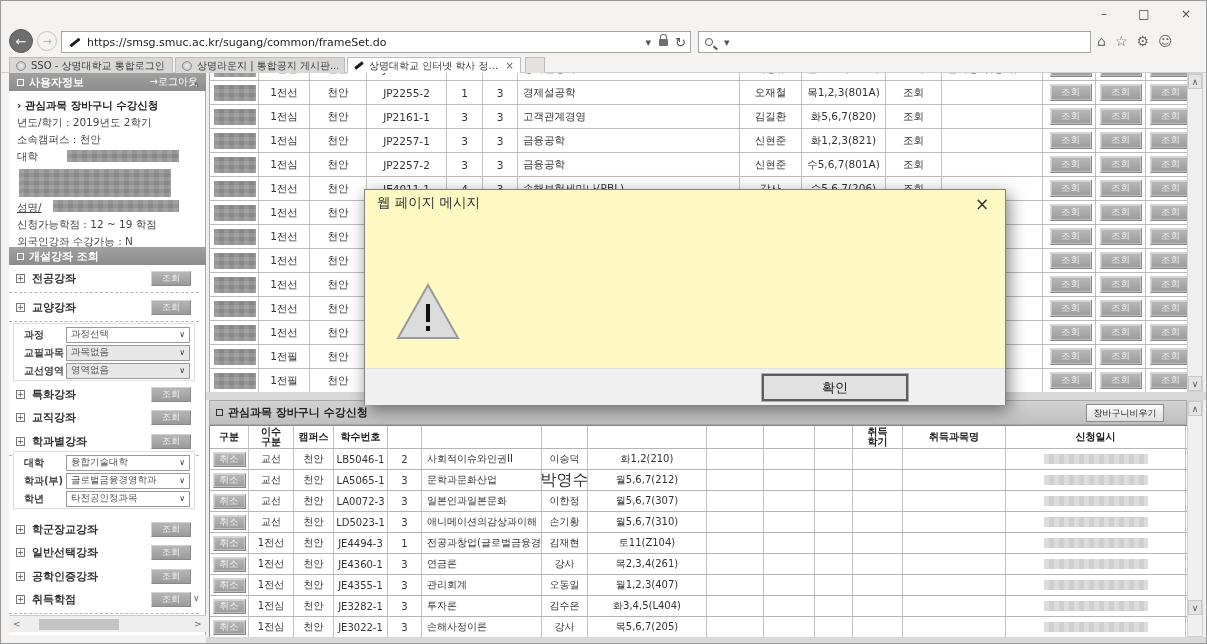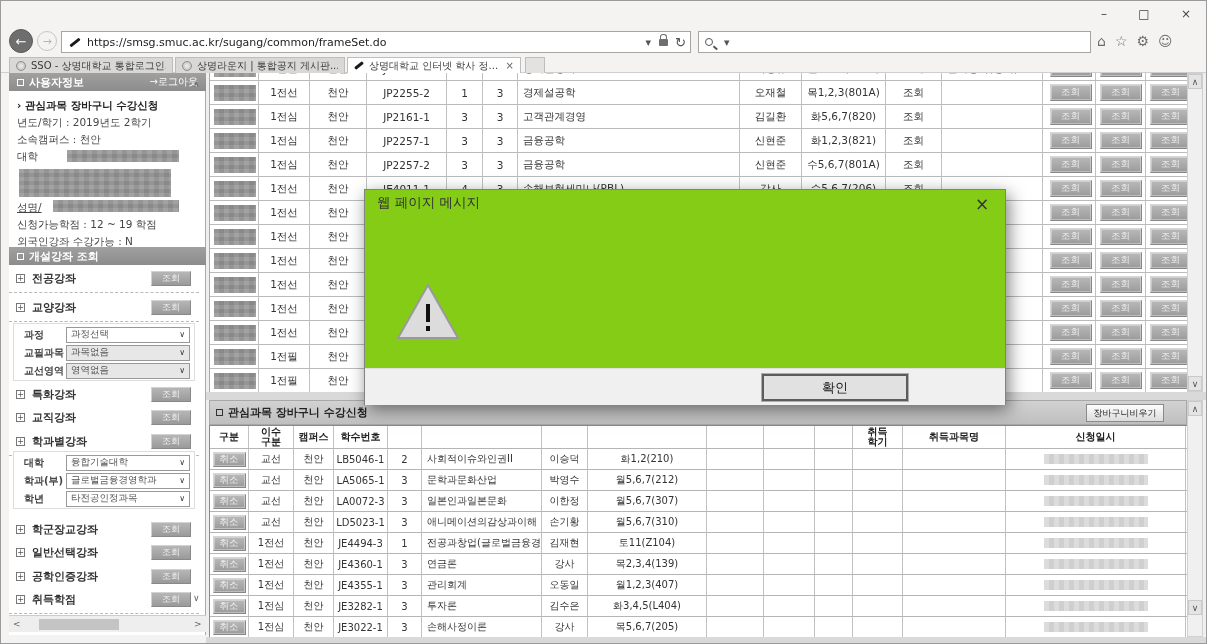--- a/index.html
+++ b/index.html
@@ -63,21 +63,21 @@
   #sepband{left:205px;top:391px;width:1002px;height:8px;background:#d9d9d9;}
   #basketbar{left:208px;top:399px;width:978px;height:25px;background:linear-gradient(#d2d2d2,#bfbfbf);border:1px solid #a8a8a8;display:flex;align-items:center;}
   #basketbar .baricon{border-color:#333;}
   #baskettitle{font-size:11px;font-weight:bold;color:#222;}
   #clearbtn{position:absolute;right:22px;top:3px;width:78px;height:18px;background:linear-gradient(#fdfdfd,#dcdcdc);border:1px solid #8b8b8b;font-size:9px;color:#222;display:flex;align-items:center;justify-content:center;}
   #bottomtable{left:208px;top:424px;width:978px;height:212px;background:#fff;border:1px solid #8a8a8a;}
   .bhead .cell{font-weight:bold;font-size:10px;color:#222;white-space:pre-line;text-align:center;line-height:10px;}
   .brow{position:absolute;left:0;width:978px;background:#fff;border-bottom:1px solid #b5b5b5;}
   #framebottom{left:205px;top:636px;width:1002px;height:8px;background:#d9d9d9;}
   
-  #dialog{left:363px;top:188px;width:642px;height:216px;background:#84cc16;border:1px solid #828282;box-shadow:3px 5px 16px rgba(0,0,0,.5);z-index:60;}
+  #dialog{left:363px;top:188px;width:642px;height:216px;background:#fef9c3;border:1px solid #828282;box-shadow:3px 5px 16px rgba(0,0,0,.5);z-index:60;}
   #dlgtitle{position:absolute;left:0;top:0;width:100%;height:26px;display:flex;align-items:center;padding:0 12px;font-size:13.5px;color:#333;}
   #dlgclose{position:absolute;right:12px;top:4px;font-size:17px;color:#333;width:22px;text-align:center;}
   #dlgmsg{position:absolute;left:113px;top:112px;font-size:18.5px;color:#222;white-space:nowrap;}
   #dlgfooter{position:absolute;left:0;top:178px;width:640px;height:37px;background:#f0f0f0;border-top:1px solid #dfdfdf;}
   #okbtn{position:absolute;left:397px;top:5px;width:146px;height:27px;background:#e1e1e1;border:2px solid #5c5c5c;outline:1px solid #adadad;font-size:13px;color:#111;display:flex;align-items:center;justify-content:center;}
   #warnicon{position:absolute;left:30px;top:92px;}
 </style>
 </head>
 <body>
 
@@ -646,21 +646,21 @@
       </div>
       <div class="brow" style="top: 44px; height: 21px;">
         <div class="cell" style="left: 0px; width: 39px; font-size: 10px;">
           <div class="gbtn" style="width: 33px; height: 15px;">취소</div>
         </div>
         <div class="cell" style="left: 39px; width: 45px; font-size: 10px;">교선</div>
         <div class="cell" style="left: 84px; width: 40px; font-size: 10px;">천안</div>
         <div class="cell" style="left: 124px; width: 54px; font-size: 10px;">LA5065-1</div>
         <div class="cell" style="left: 178px; width: 34px; font-size: 10px;">3</div>
         <div class="cell left" style="left: 212px; width: 120px; font-size: 10px;">문학과문화산업</div>
-        <div class="cell" style="left: 332px; width: 46px; font-size: 10px;">박영수</div>
+        <div class="cell" style="left: 332px; width: 46px; font-size: 16px;">박영수</div>
         <div class="cell" style="left: 378px; width: 119px; font-size: 10px;">월5,6,7(212)</div>
         <div class="cell" style="left: 497px; width: 57px; font-size: 10px;"></div>
         <div class="cell" style="left: 554px; width: 51px; font-size: 10px;"></div>
         <div class="cell" style="left: 605px; width: 38px; font-size: 10px;"></div>
         <div class="cell" style="left: 643px; width: 50px; font-size: 10px;"></div>
         <div class="cell" style="left: 693px; width: 103px; font-size: 10px;"></div>
         <div class="cell" style="left: 796px; width: 180px; font-size: 10px;">
           <div class="censor-light" style="width: 104px; height: 10px;"></div>
         </div>
       </div>
@@ -727,21 +727,21 @@
       <div class="brow" style="top: 128px; height: 21px;">
         <div class="cell" style="left: 0px; width: 39px; font-size: 10px;">
           <div class="gbtn" style="width: 33px; height: 15px;">취소</div>
         </div>
         <div class="cell" style="left: 39px; width: 45px; font-size: 10px;">1전선</div>
         <div class="cell" style="left: 84px; width: 40px; font-size: 10px;">천안</div>
         <div class="cell" style="left: 124px; width: 54px; font-size: 10px;">JE4360-1</div>
         <div class="cell" style="left: 178px; width: 34px; font-size: 10px;">3</div>
         <div class="cell left" style="left: 212px; width: 120px; font-size: 10px;">연금론</div>
         <div class="cell" style="left: 332px; width: 46px; font-size: 10px;">강사</div>
-        <div class="cell" style="left: 378px; width: 119px; font-size: 10px;">목2,3,4(139)</div>
+        <div class="cell" style="left: 378px; width: 119px; font-size: 10px;">목2,3,4(261)</div>
         <div class="cell" style="left: 497px; width: 57px; font-size: 10px;"></div>
         <div class="cell" style="left: 554px; width: 51px; font-size: 10px;"></div>
         <div class="cell" style="left: 605px; width: 38px; font-size: 10px;"></div>
         <div class="cell" style="left: 643px; width: 50px; font-size: 10px;"></div>
         <div class="cell" style="left: 693px; width: 103px; font-size: 10px;"></div>
         <div class="cell" style="left: 796px; width: 180px; font-size: 10px;">
           <div class="censor-light" style="width: 104px; height: 10px;"></div>
         </div>
       </div>
       <div class="brow" style="top: 149px; height: 21px;">

